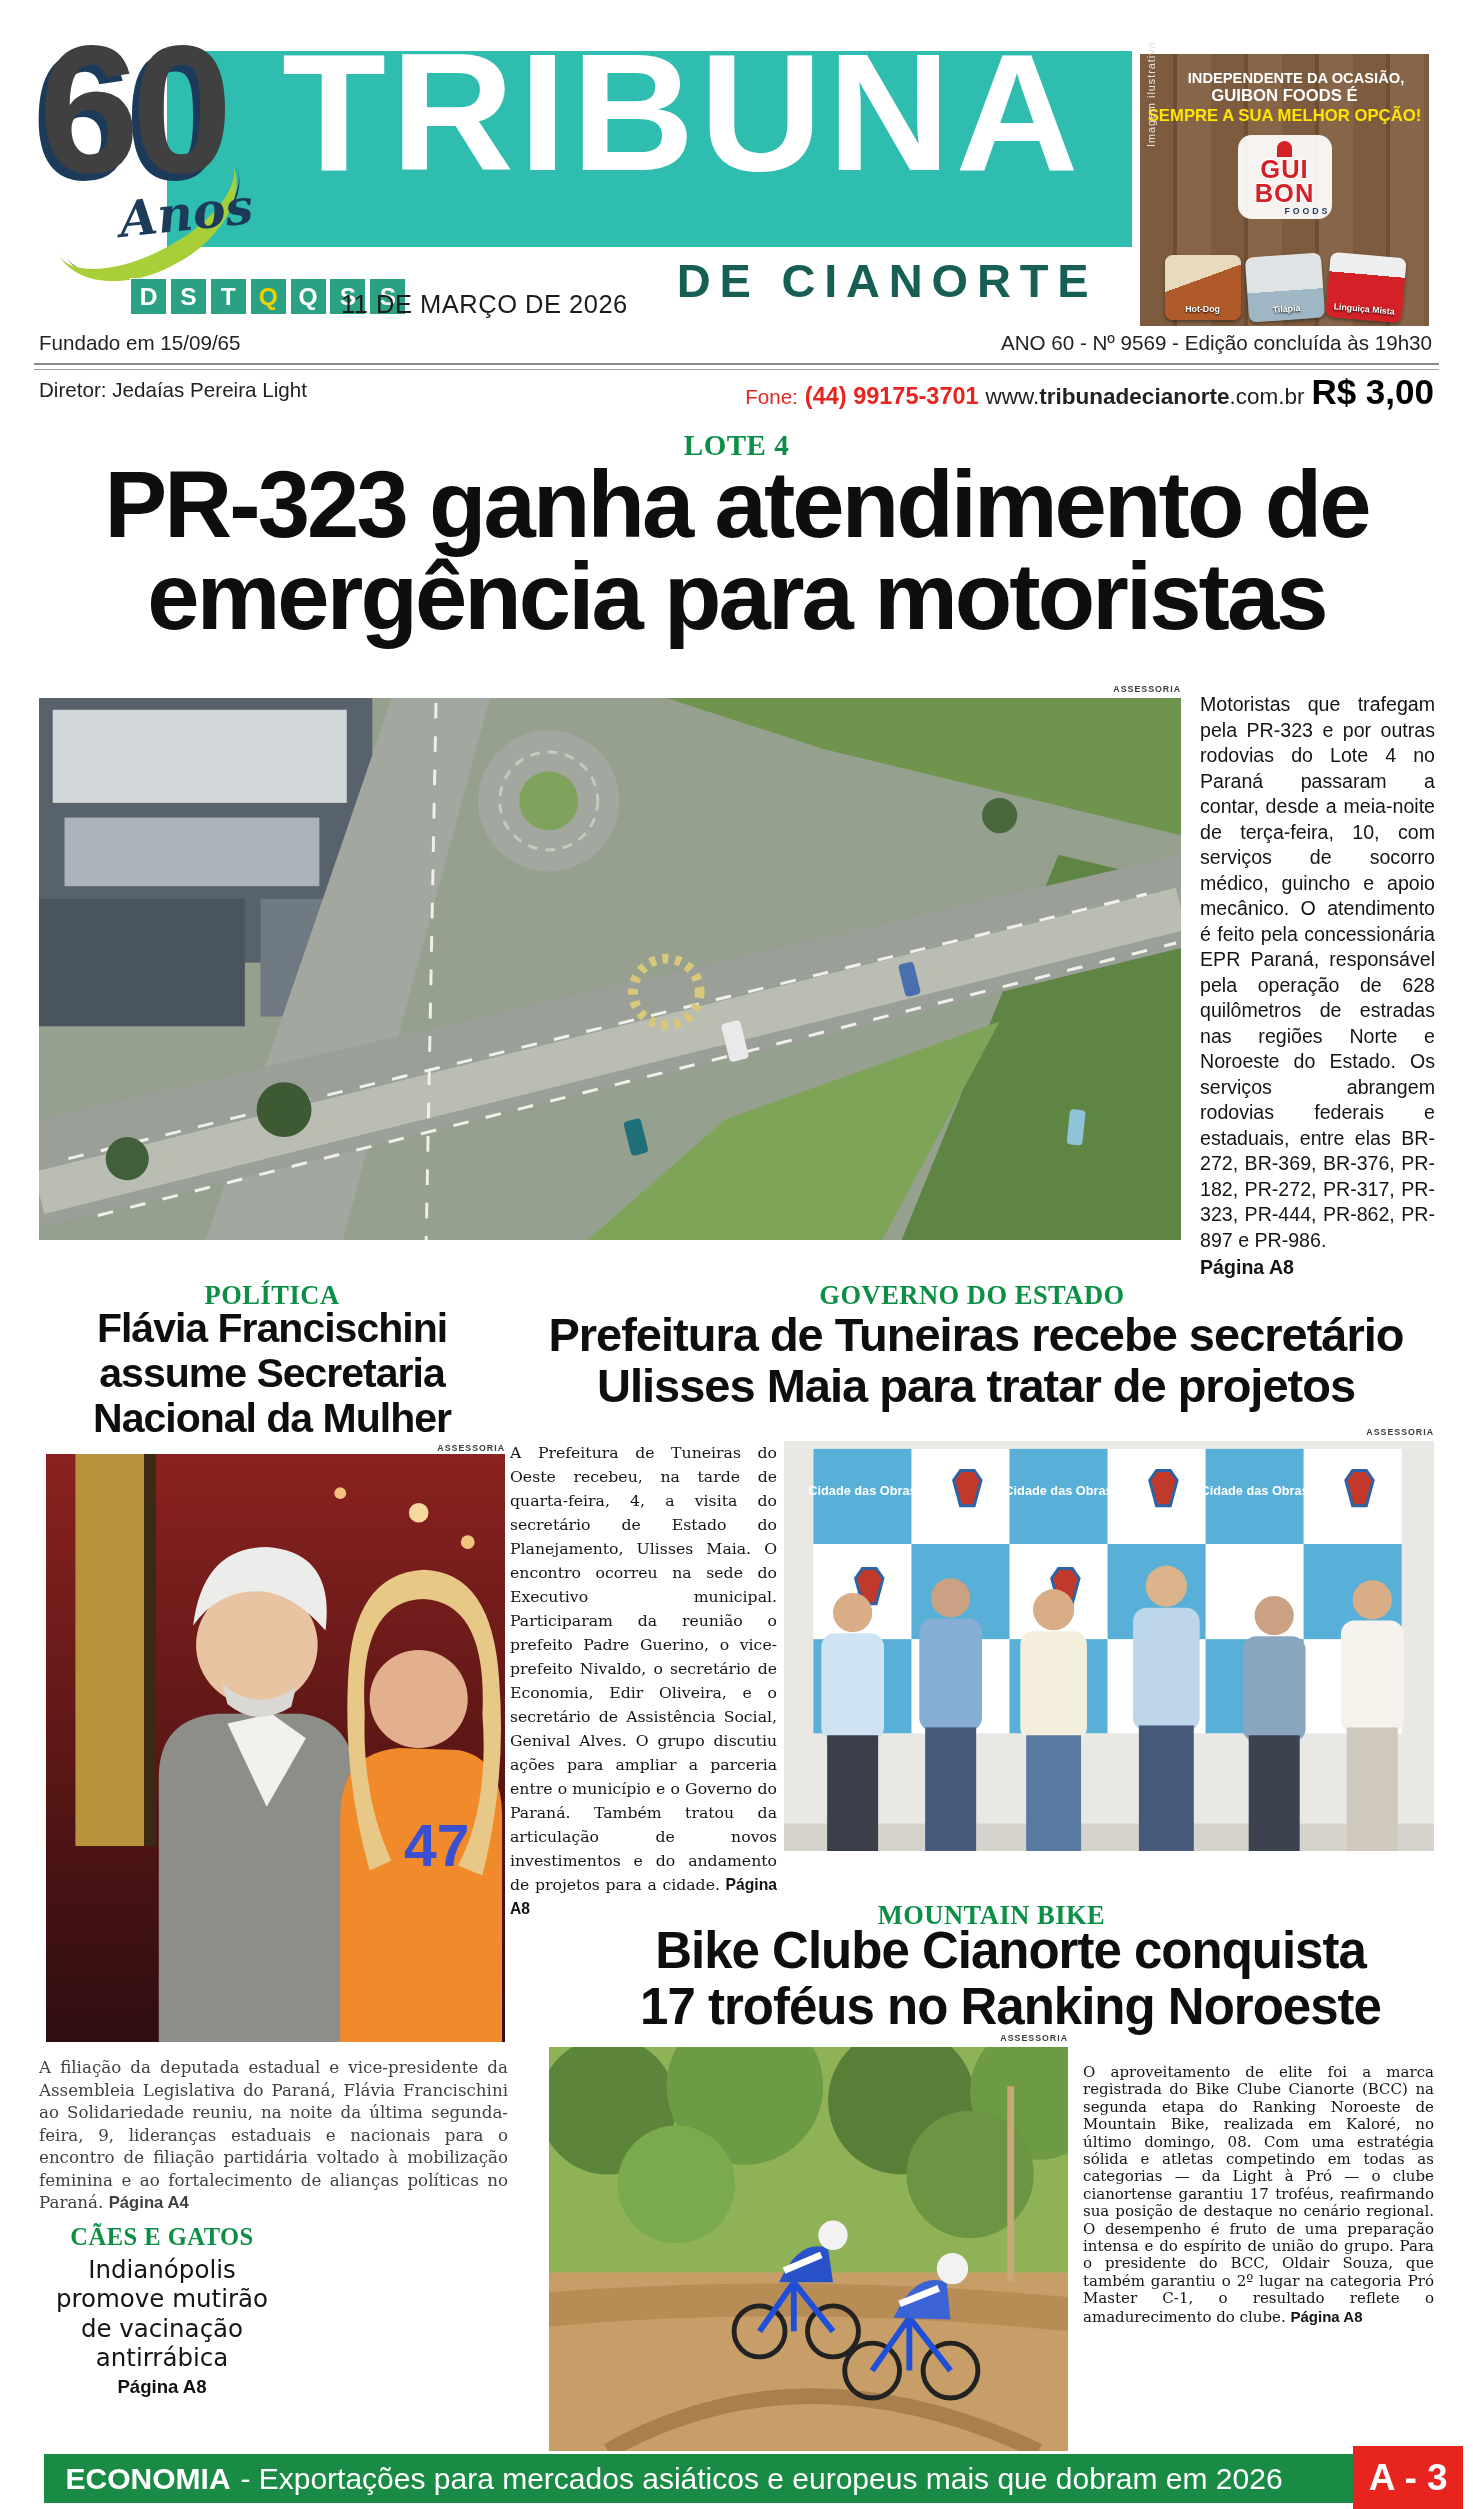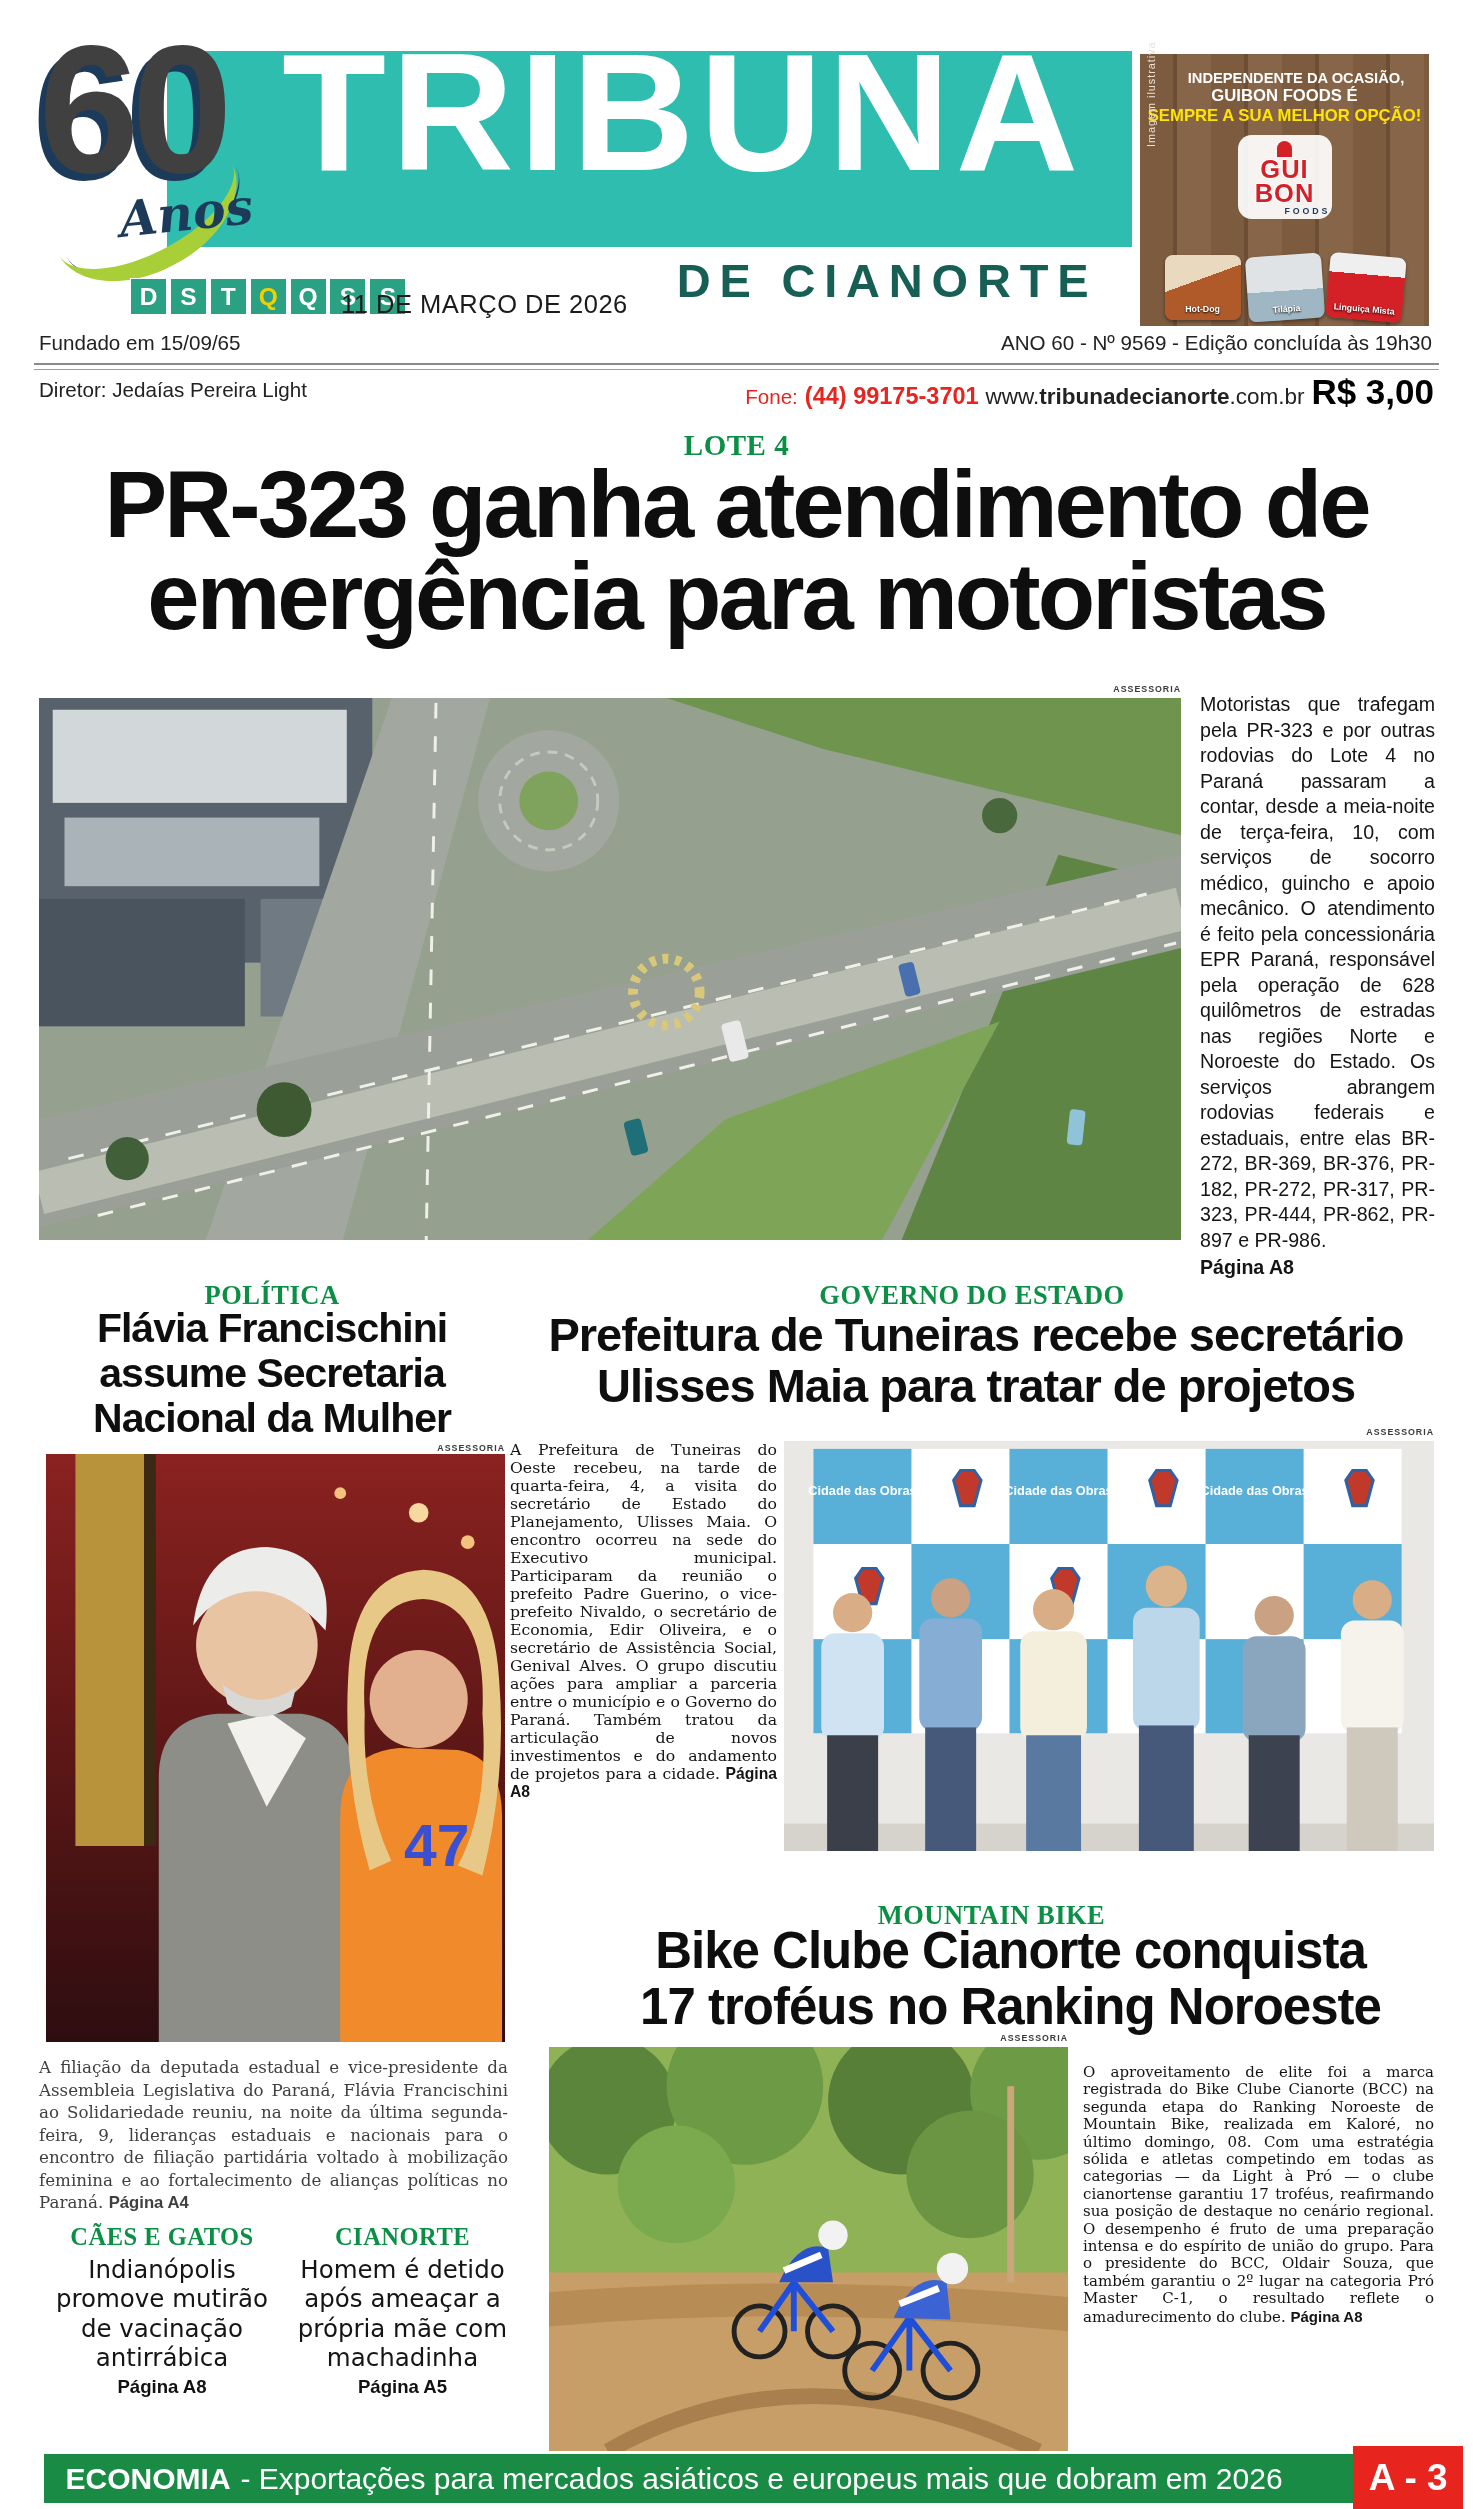--- a/index.html
+++ b/index.html
@@ -79,21 +79,21 @@
   .pol-credit{left:39px;width:466px;top:1443px;}
   .pol-photo{left:46px;top:1454px;width:459px;height:588px;}
   .pol-body{left:39px;top:2056px;width:469px;font-family:"DejaVu Serif",serif;font-size:16.7px;
             line-height:22.5px;text-align:justify;color:#404040;}
 
   .gov-kicker{left:510px;width:924px;top:1280px;font-size:26.5px;}
   .gov-headline{left:519px;width:914px;top:1310px;font-size:47px;line-height:1.08;letter-spacing:-1px;}
   .gov-credit{left:784px;width:650px;top:1427px;}
   .gov-photo{left:784px;top:1441px;width:650px;height:410px;}
   .gov-body{left:510px;top:1441px;width:267px;font-family:"DejaVu Serif",serif;font-size:15.7px;
-            line-height:18px;text-align:justify;color:#141414;}
+            line-height:24px;text-align:justify;color:#141414;}
 
   .mtb-kicker{left:549px;width:885px;top:1900px;font-size:26.5px;}
   .mtb-headline{left:628px;width:765px;top:1923px;font-size:51px;line-height:1.1;letter-spacing:-1px;}
   .mtb-credit{left:549px;width:519px;top:2033px;}
   .mtb-photo{left:549px;top:2047px;width:519px;height:404px;}
   .mtb-body{left:1083px;top:2064px;width:351px;font-family:"DejaVu Serif",serif;font-size:15px;
             line-height:17.4px;text-align:justify;color:#141414;}
 
   .brief{position:absolute;text-align:center;}
   .briefA{left:47px;top:2223px;width:230px;}
@@ -342,25 +342,20 @@
   <div class="abs mtb-body">
     <span>O aproveitamento de elite foi a marca registrada do Bike Clube Cianorte (BCC) na segunda etapa do Ranking Noroeste de Mountain Bike, realizada em Kaloré, no último domingo, 08. Com uma estratégia sólida e atletas competindo em todas as categorias — da Light à Pró — o clube cianortense garantiu 17 troféus, reafirmando sua posição de destaque no cenário regional. O desempenho é fruto de uma preparação intensa e do espírito de união do grupo. Para o presidente do BCC, Oldair Souza, que também garantiu o 2º lugar na categoria Pró Master C-1, o resultado reflete o amadurecimento do clube.</span>
     <span class="pageref">Página A8</span>
   </div>
 
   <div class="brief briefA">
     <div class="kicker">CÃES E GATOS</div>
     <div class="bh">Indianópolis promove mutirão de vacinação antirrábica</div>
     <div class="pageref">Página A8</div>
   </div>
-  <div class="brief briefB">
-    <div class="kicker">CIANORTE</div>
-    <div class="bh">Homem é detido após ameaçar a própria mãe com machadinha</div>
-    <div class="pageref">Página A5</div>
-  </div>
 
   <div class="abs footbar">
     <b>ECONOMIA</b>
     <span>- Exportações para mercados asiáticos e europeus mais que dobram em 2026</span>
   </div>
   <div class="abs footbox">A - 3</div>
 
 </div>
 
 

